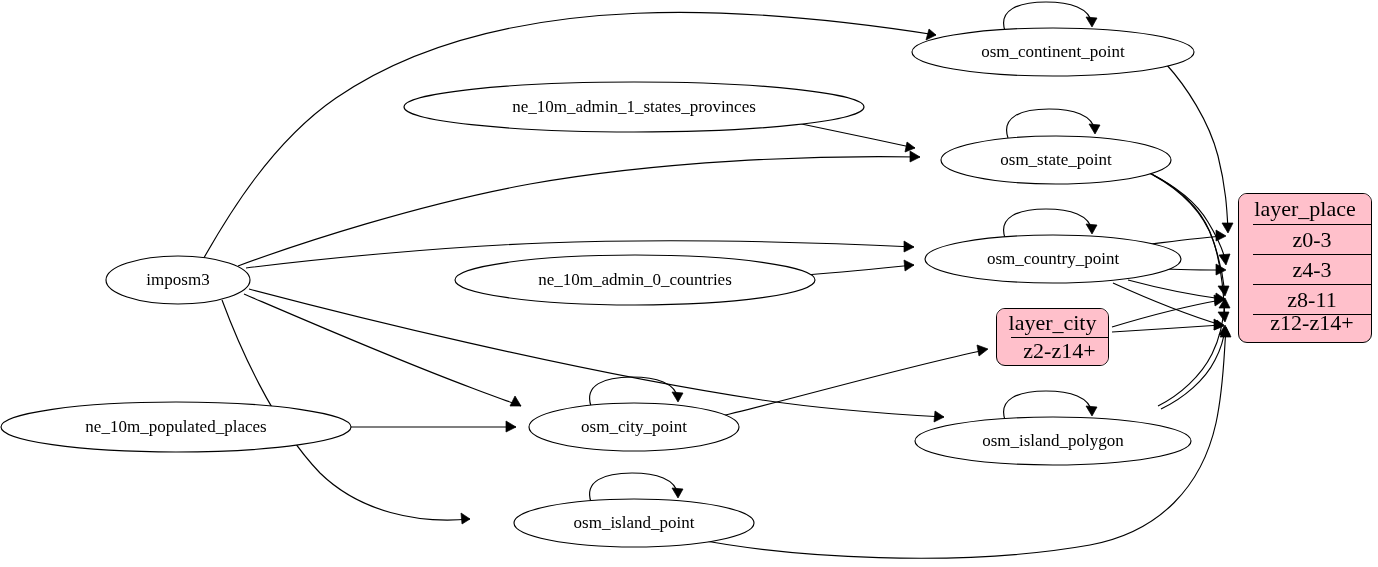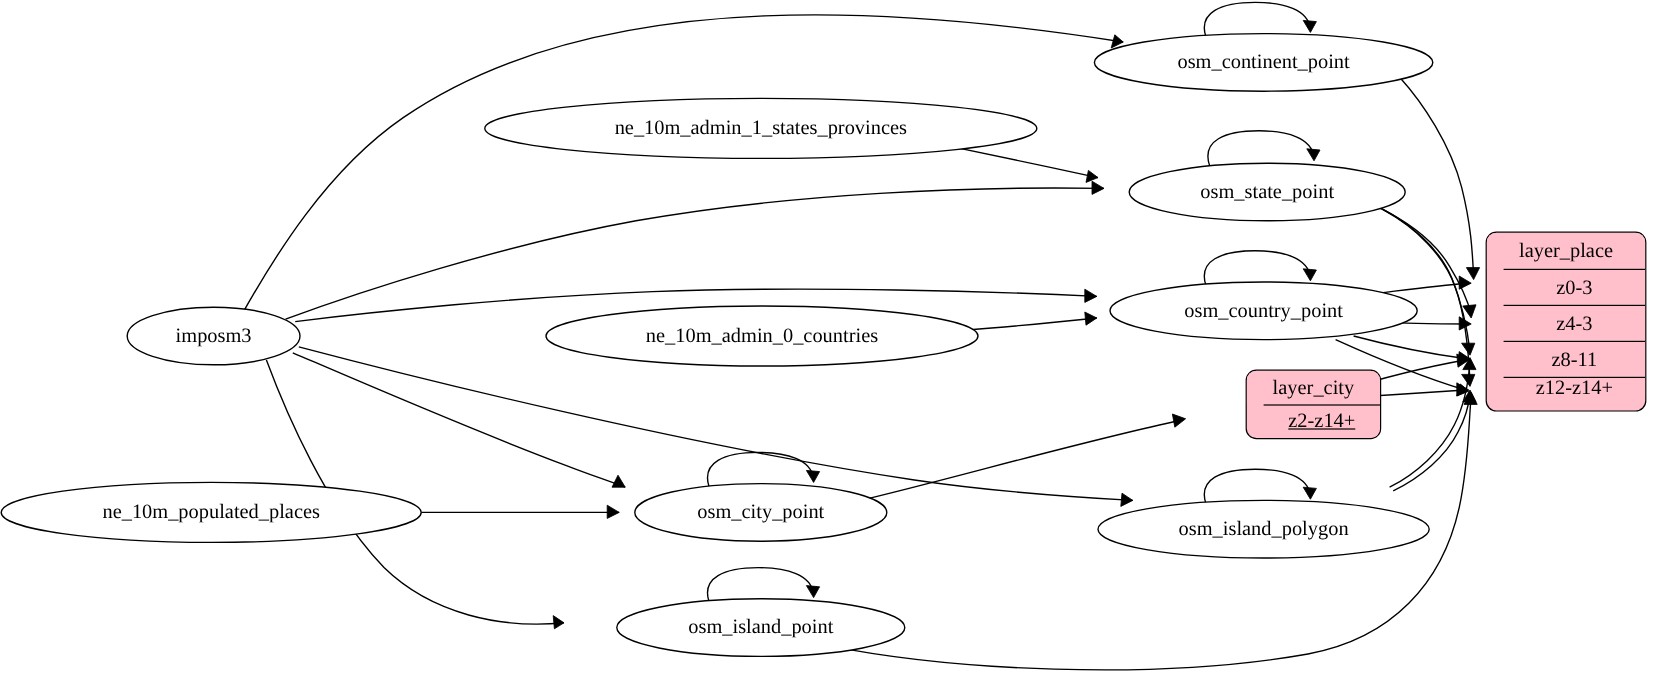--- a/index.html
+++ b/index.html
@@ -53,21 +53,21 @@
     overflow: hidden;
     display: flex;
     flex-direction: column;
   }
   .record-cell {
     box-sizing: border-box;
     display: flex;
     align-items: center;
     justify-content: center;
     font-family: "Liberation Serif", "DejaVu Serif", serif;
-    font-size: 17px;
+    font-size: 22px;
     color: #000000;
     background: #ffc0cb;
     white-space: nowrap;
   }
   .record-cell + .record-cell {
     border-top: 1.3px solid #000000;
     margin-left: 14px;
   }
 </style>
 </head>
@@ -216,23 +216,23 @@
       </g>
 
       <g>
         <ellipse class="node-ellipse" cx="1053" cy="441" rx="138" ry="24"></ellipse>
         <text class="node-label" x="1053" y="442">osm_island_polygon</text>
       </g>
 
     </g>
   </svg>
 
-  <div class="record-box" style="left:1038px; top:308px; width:113px; height:58px;">
+  <div class="record-box" style="left:996px; top:308px; width:113px; height:58px;">
     <div class="record-cell" style="height:29px;">layer_city</div>
-    <div class="record-cell" style="height:29px;text-decoration:underline;">z2-z14+</div>
+    <div class="record-cell" style="height:29px;">z2-z14+</div>
   </div>
 
   <div class="record-box" style="left:1238px; top:193px; width:134px; height:150px;">
     <div class="record-cell" style="height:30px;">layer_place</div>
     <div class="record-cell" style="height:30px;">z0-3</div>
     <div class="record-cell" style="height:30px;">z4-3</div>
     <div class="record-cell" style="height:30px;text-align:center;">z8-11</div>
     <div class="record-cell" style="height:16px;">z12-z14+</div>
   </div>
 

